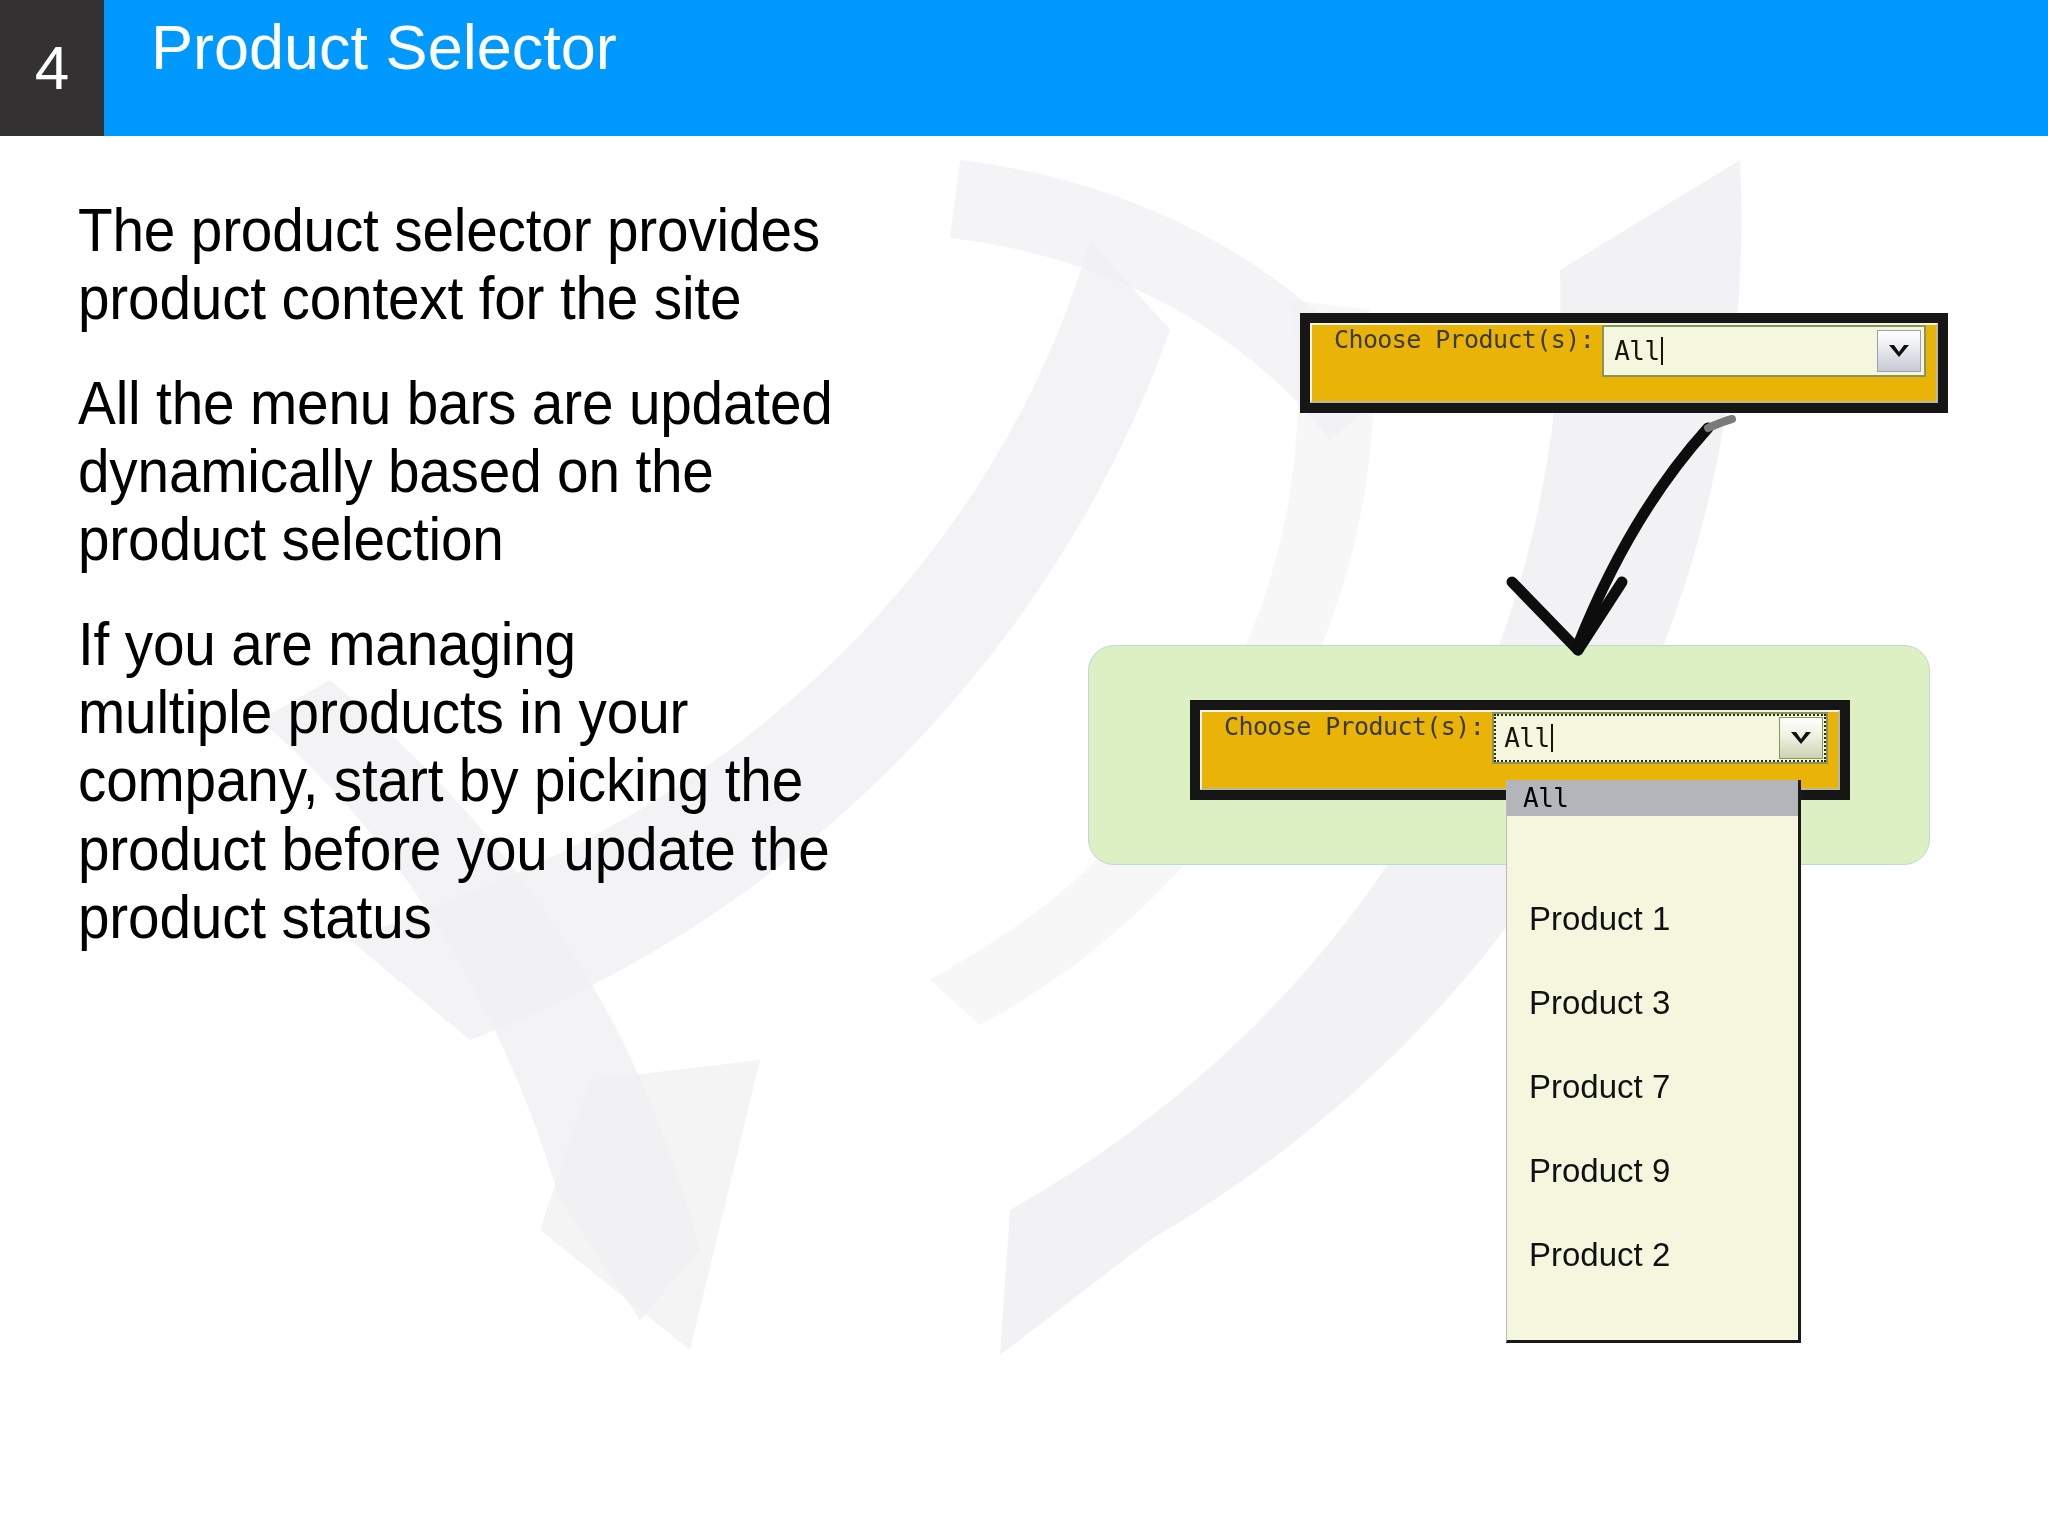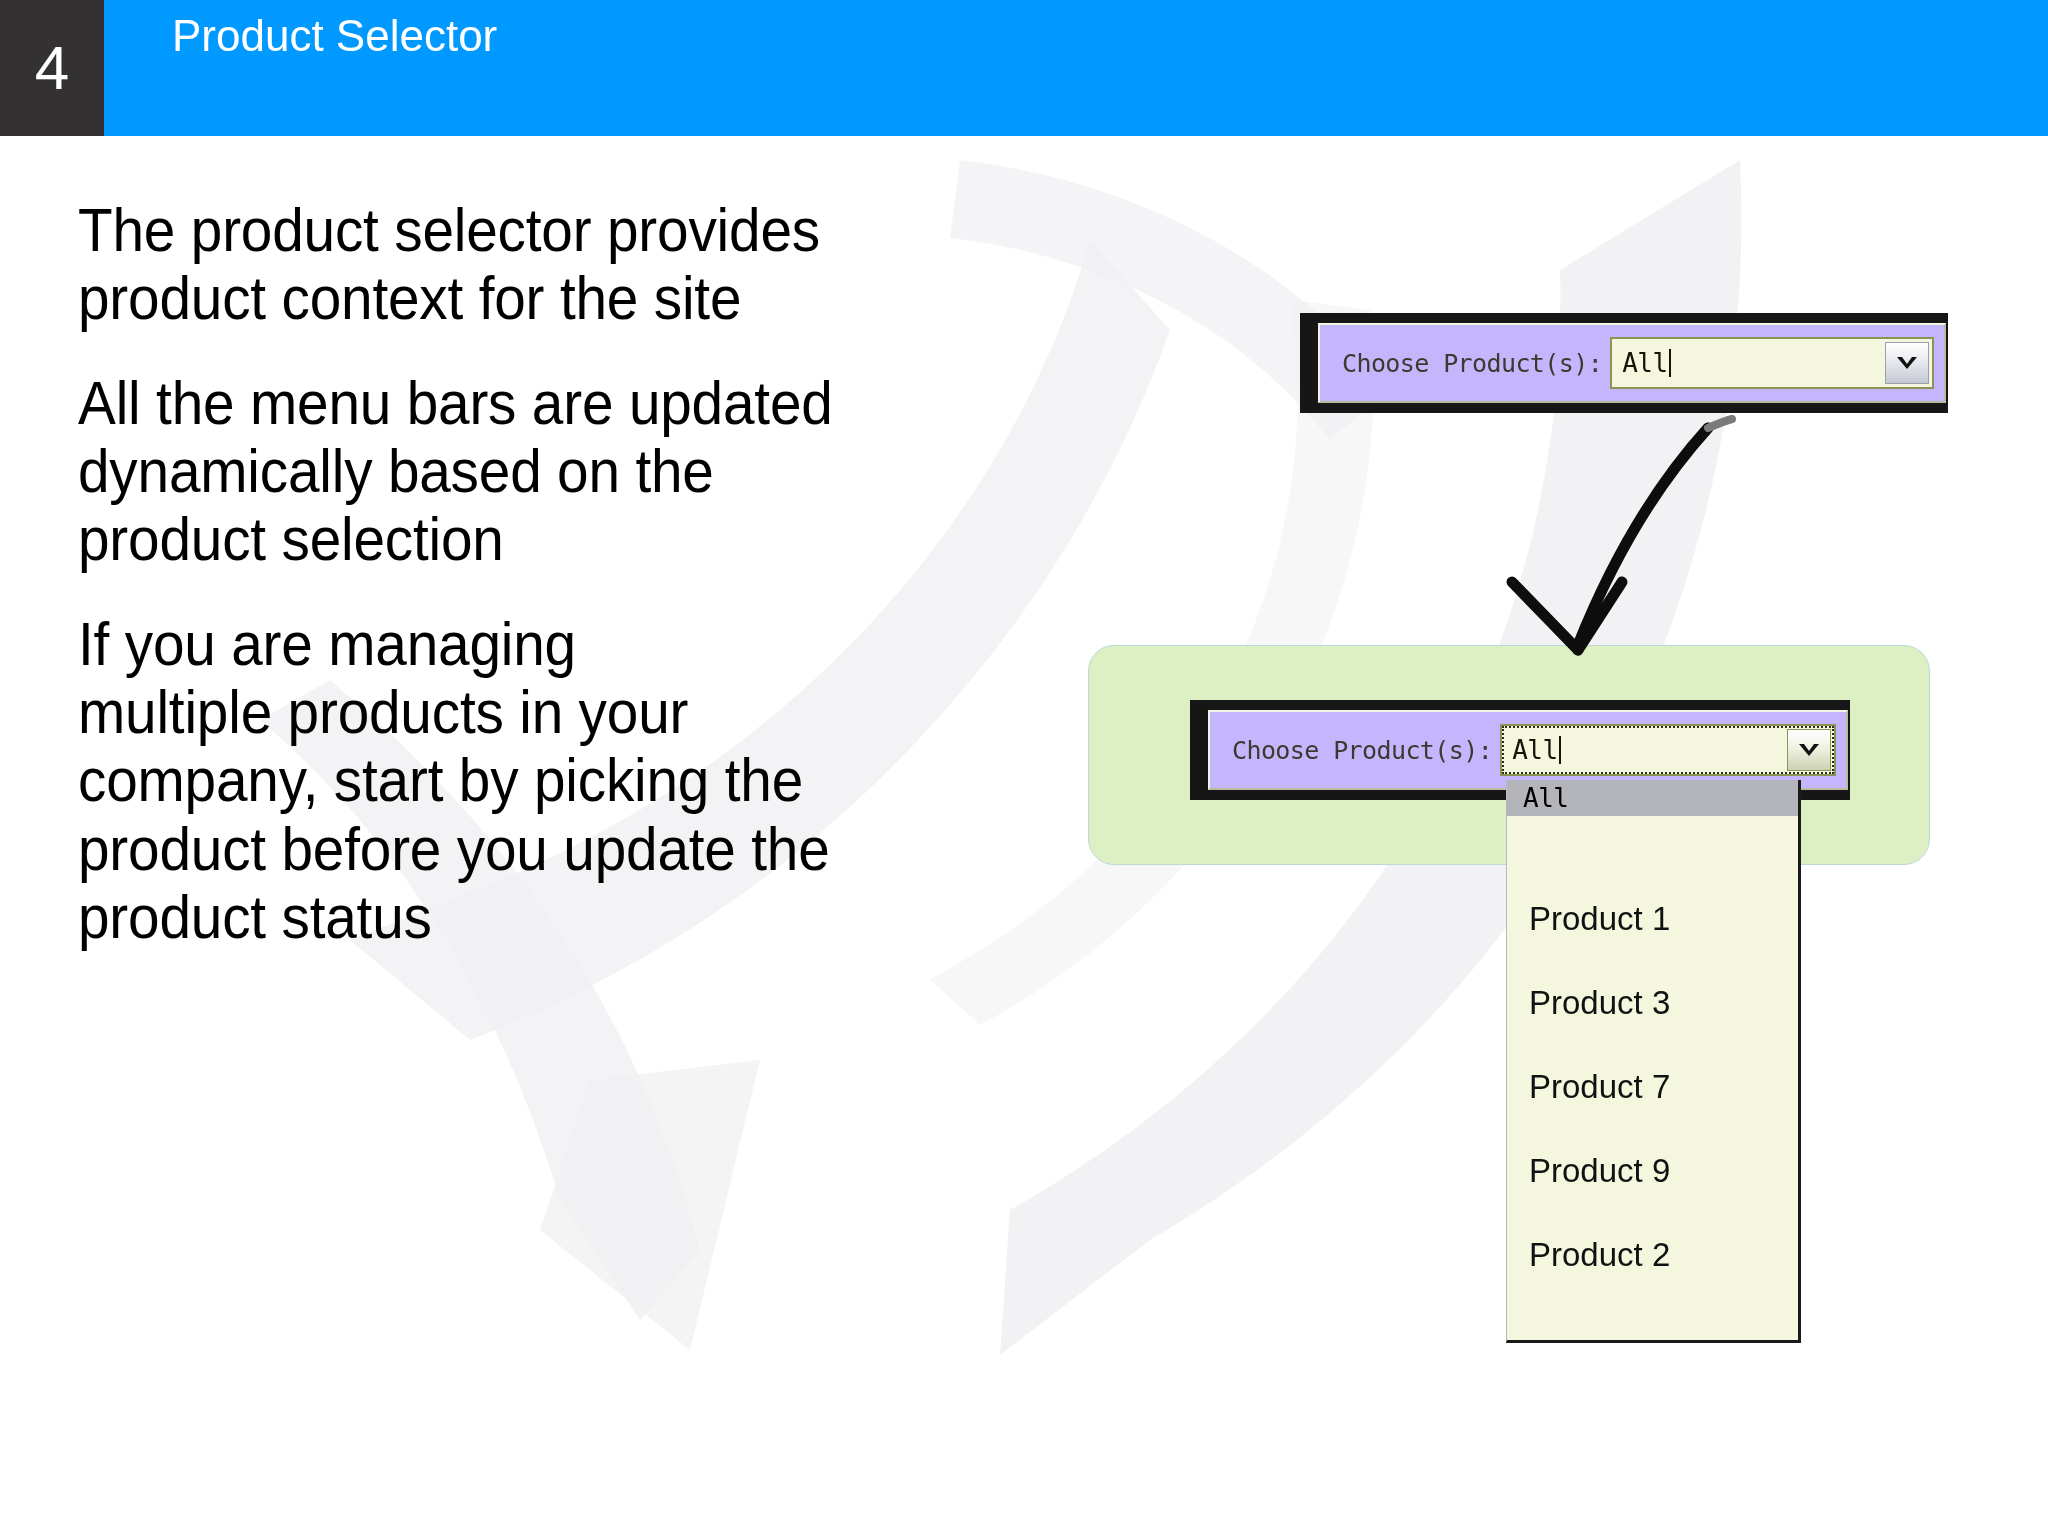--- a/index.html
+++ b/index.html
@@ -45,24 +45,24 @@
   #slide-number {
     color: #ffffff;
     font-size: 62px;
     line-height: 1;
     font-weight: 400;
     letter-spacing: 0px;
     font-family: "Liberation Sans", sans-serif;
   }
   #header-title {
     position: absolute;
-    left: 172px;
+    left: 151px;
     top: 11px;
     color: #ffffff;
-    font-size: 44px;
+    font-size: 63px;
     line-height: 1.15;
     font-weight: 400;
     font-family: "Liberation Sans", sans-serif;
     z-index: 7;
     white-space: nowrap;
   }
 
   
   #body-copy {
     position: absolute;
@@ -89,31 +89,30 @@
   .selector-frame {
     position: absolute;
     background: #161616;
     padding: 10px;
     box-sizing: border-box;
     z-index: 10;
   }
   .selector-inner {
     width: 100%;
     height: 100%;
-    background: #c4b5fd;
+    background: #eab308;
     border-top: 2px solid #f2f4e4;
     border-left: 2px solid #f2f4e4;
     border-right: 2px solid #b8bb9e;
     border-bottom: 2px solid #b8bb9e;
     box-sizing: border-box;
     display: flex;
-    align-items: center;
+    align-items: flex-start;
     padding-left: 22px;
     padding-right: 10px;
-    margin-left: 8px;
   }
   .selector-label {
     font-family: "DejaVu Sans Mono", "Liberation Mono", monospace;
     font-size: 25px;
     color: #3a3a30;
     letter-spacing: -0.6px;
     white-space: nowrap;
     margin-right: 8px;
   }
   .combo {

